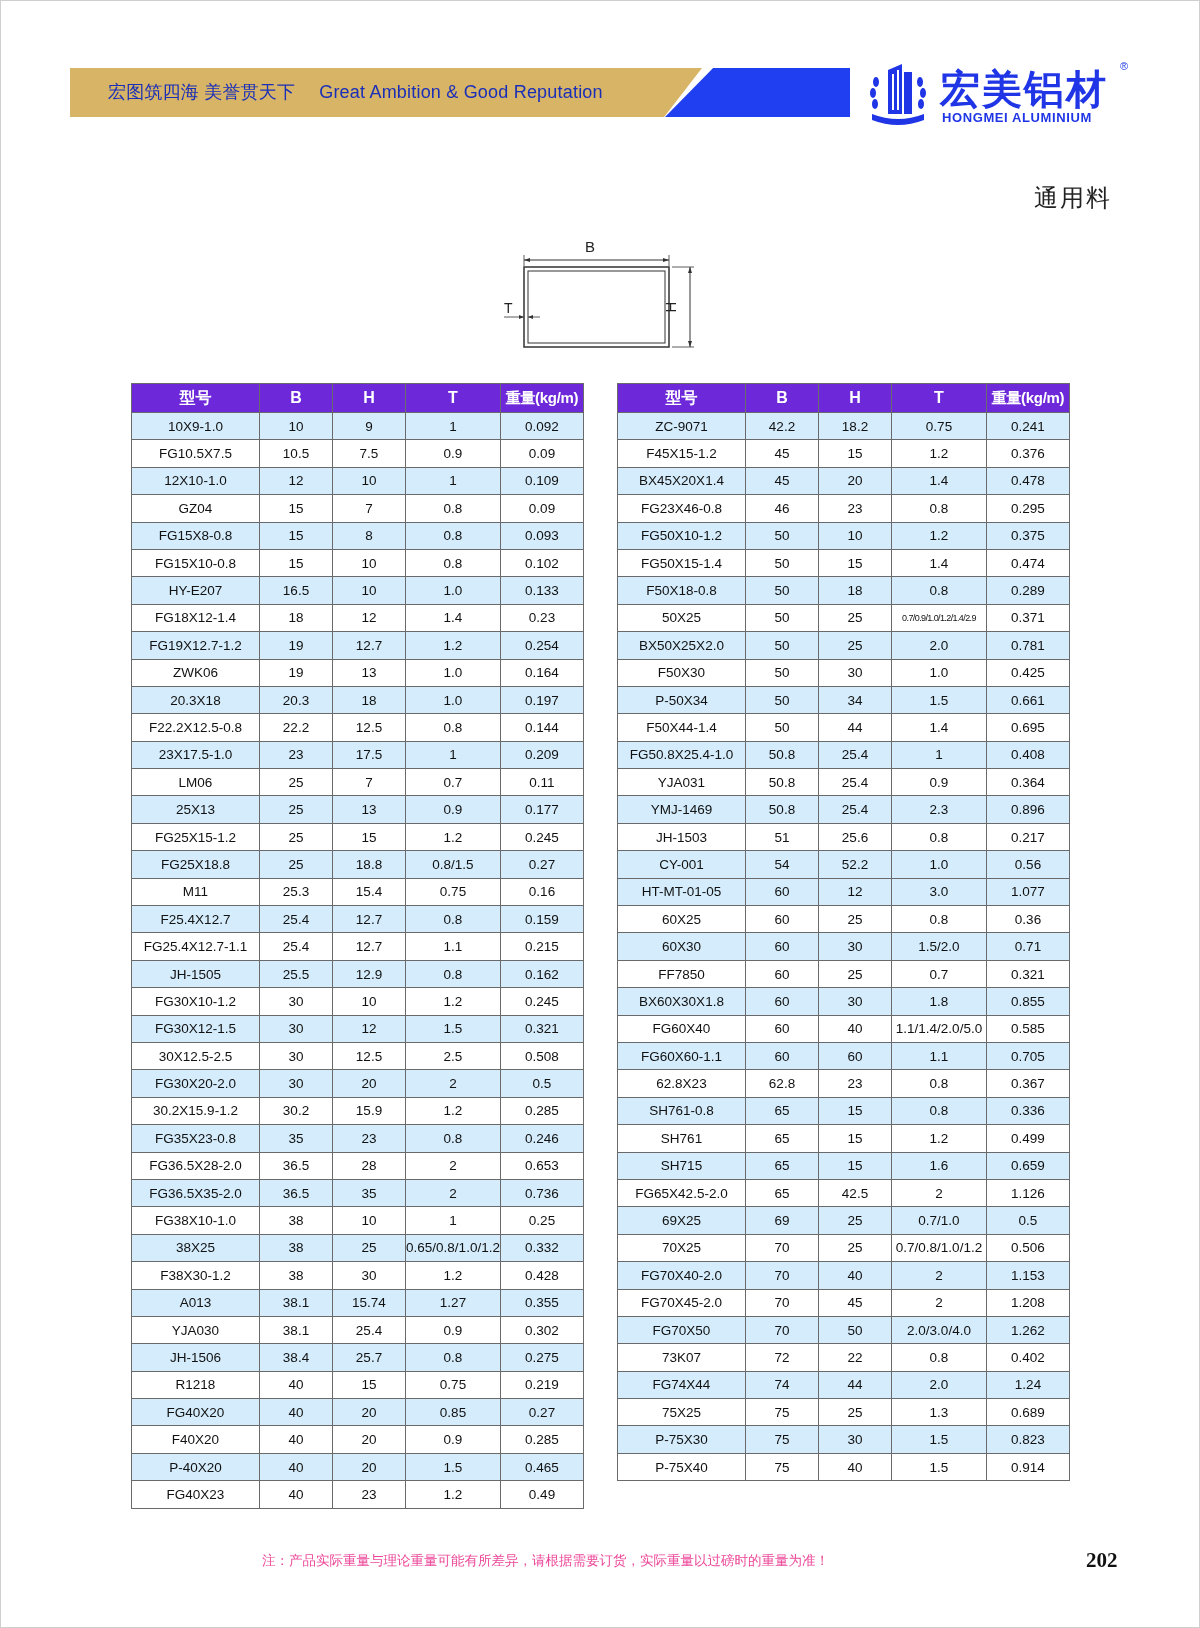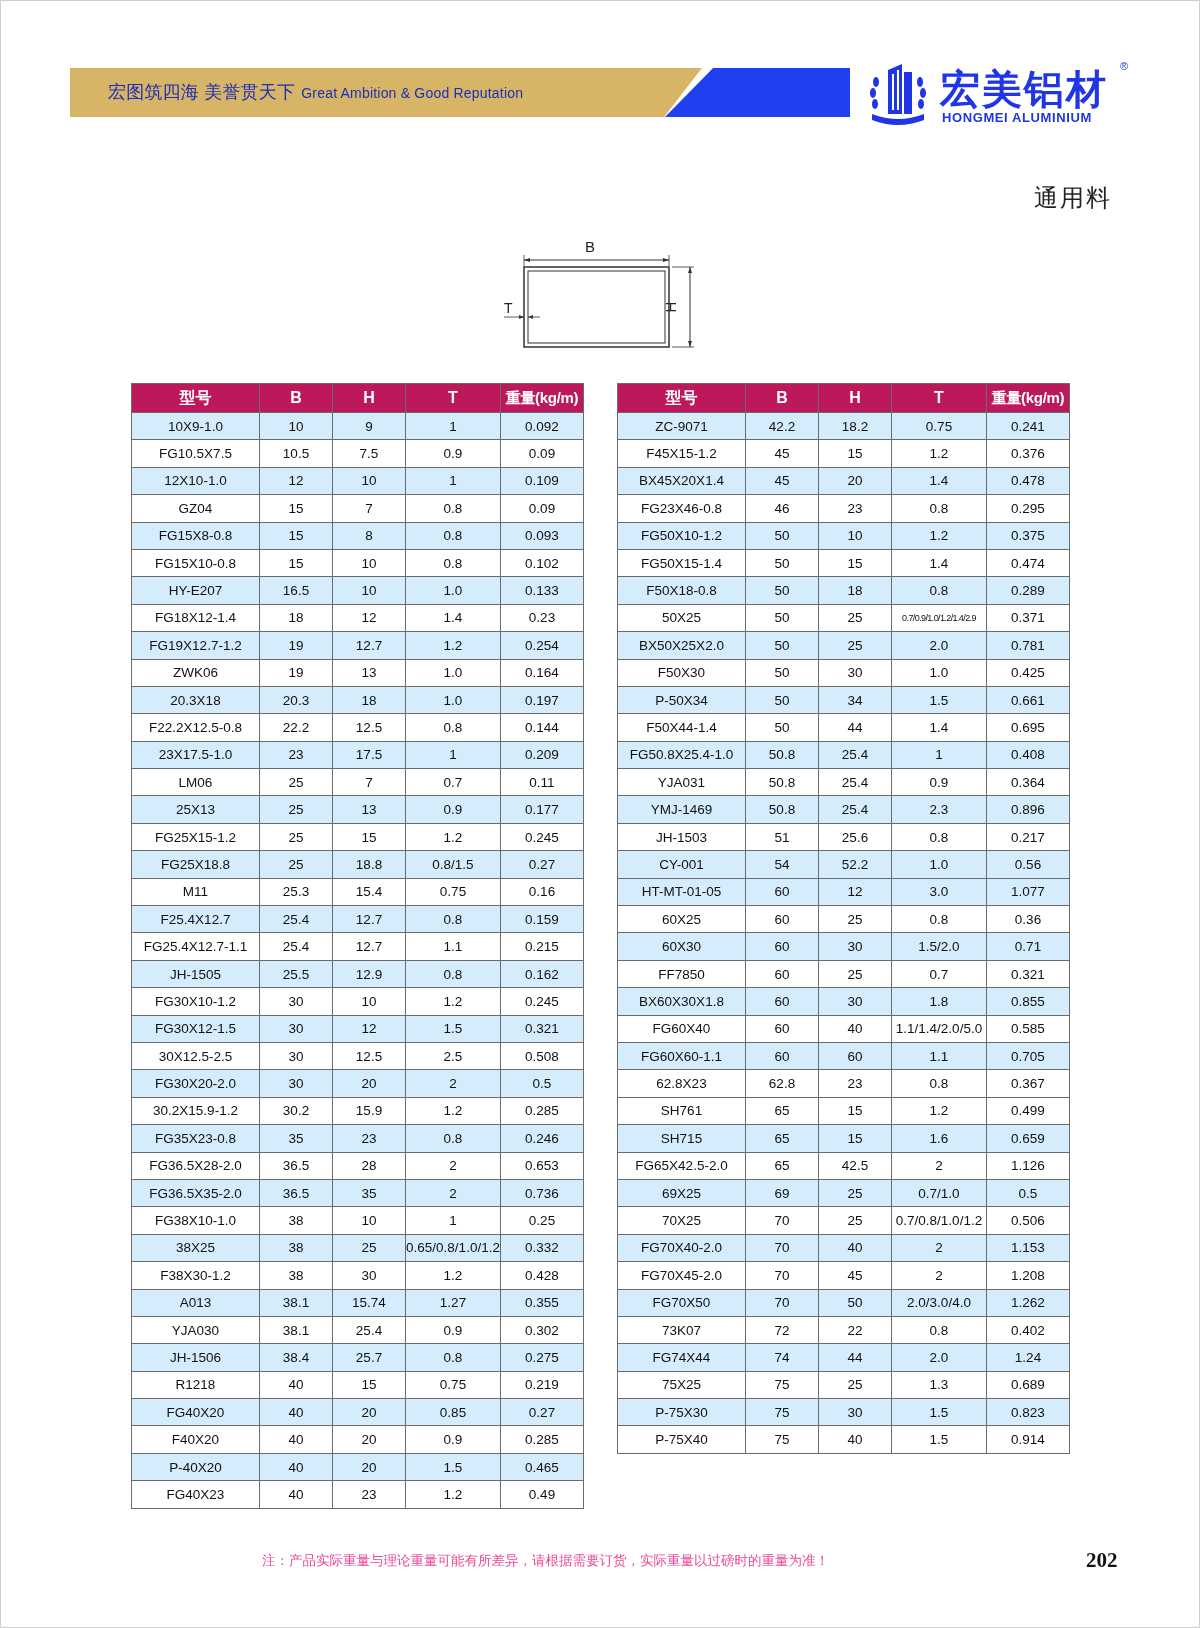--- a/index.html
+++ b/index.html
@@ -11,21 +11,21 @@
   
   .banner {
     position: absolute; left: 70px; top: 68px; width: 632px; height: 49px;
     background: #d8b466;
     clip-path: polygon(0 0, 100% 0, 94% 100%, 0 100%);
   }
   .banner-text {
     position: absolute; left: 108px; top: 80px; font-size: 18px; color: #1a2fb8;
     white-space: nowrap; letter-spacing: 0.2px;
   }
-  .banner-text .en { margin-left: 6px; font-size: 14px; }
+  .banner-text .en { margin-left: 24px; font-size: 18px; }
   .blue-strip {
     position: absolute; left: 665px; top: 68px; width: 185px; height: 49px; background: #1f3ff0;
     clip-path: polygon(26% 0, 100% 0, 100% 100%, 0 100%);
   }
   .logo { position: absolute; left: 866px; top: 60px; width: 270px; height: 70px; }
   .logo-emblem { position: absolute; left: 0; top: 0; width: 64px; height: 66px; }
   .logo-cn {
     position: absolute; left: 74px; top: 2px; font-size: 40px; font-weight: bold; color: #1f35e6;
     letter-spacing: 2px; white-space: nowrap; font-family: "DejaVu Sans", sans-serif;
   }
@@ -41,21 +41,21 @@
   
   .diagram { position: absolute; left: 490px; top: 235px; width: 220px; height: 130px; }
   
   table.spec {
     position: absolute; border-collapse: collapse; table-layout: fixed; font-size: 13.5px;
   }
   table.spec th, table.spec td {
     border: 1px solid #6a6a6a; text-align: center; padding: 0; height: 26.4px; white-space: nowrap; overflow: hidden;
   }
   table.spec th {
-    background: #be185d; color: #fff; font-weight: bold; font-size: 16px; height: 28px;
+    background: #6d28d9; color: #fff; font-weight: bold; font-size: 16px; height: 28px;
   }
   table.spec th.w { font-size: 15px; letter-spacing: -0.3px; }
   table.spec tr.alt td { background: #d4ecfb; }
   table.spec tr.plain td { background: #ffffff; }
   table.spec td.tiny { font-size: 9px; letter-spacing: -0.6px; }
   #table-left { left: 131px; top: 383px; width: 452px; }
   #table-right { left: 617px; top: 383px; width: 452px; }
   col.c1 { width: 128px; } col.c2 { width: 73px; } col.c3 { width: 73px; } col.c4 { width: 95px; } col.c5 { width: 83px; }
   .footnote {
     position: absolute; left: 262px; top: 1552px; font-size: 13.5px; color: #ec4899; white-space: nowrap;
@@ -613,20 +613,27 @@
         <td>1.1</td>
         <td>0.705</td>
       </tr>
       <tr class="plain">
         <td>62.8X23</td>
         <td>62.8</td>
         <td>23</td>
         <td>0.8</td>
         <td>0.367</td>
       </tr>
+      <tr class="alt">
+        <td>SH761-0.8</td>
+        <td>65</td>
+        <td>15</td>
+        <td>0.8</td>
+        <td>0.336</td>
+      </tr>
       <tr class="plain">
         <td>SH761</td>
         <td>65</td>
         <td>15</td>
         <td>1.2</td>
         <td>0.499</td>
       </tr>
       <tr class="alt">
         <td>SH715</td>
         <td>65</td>

